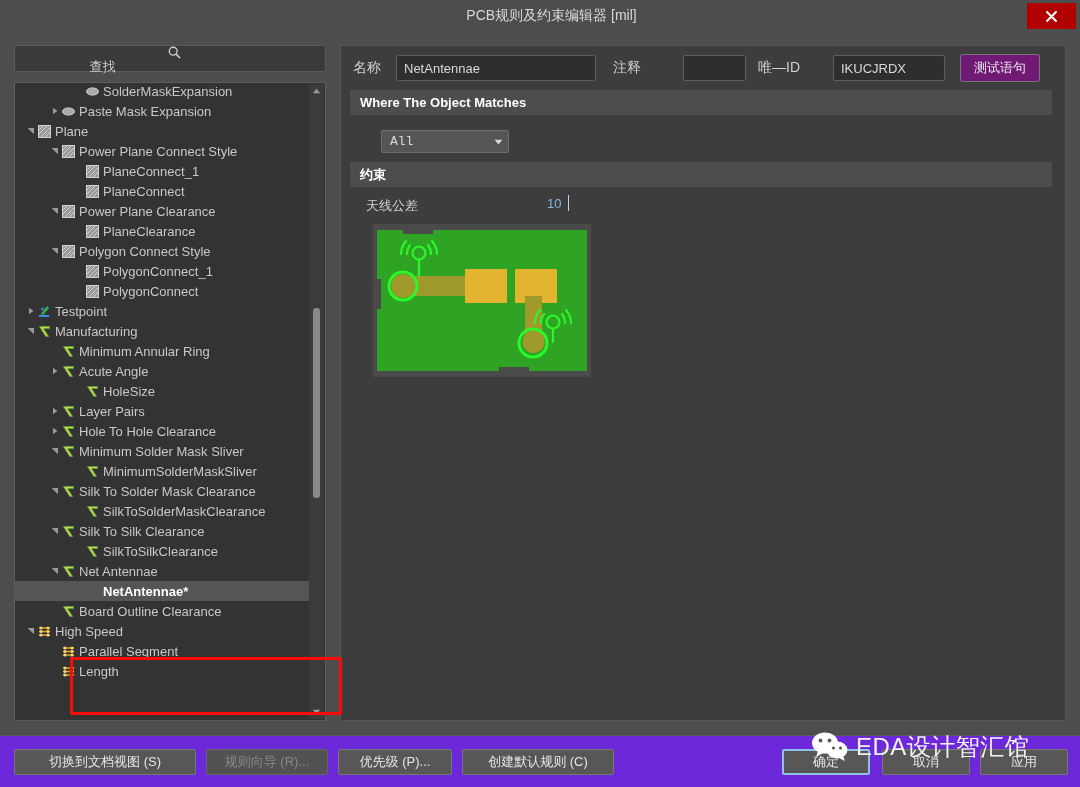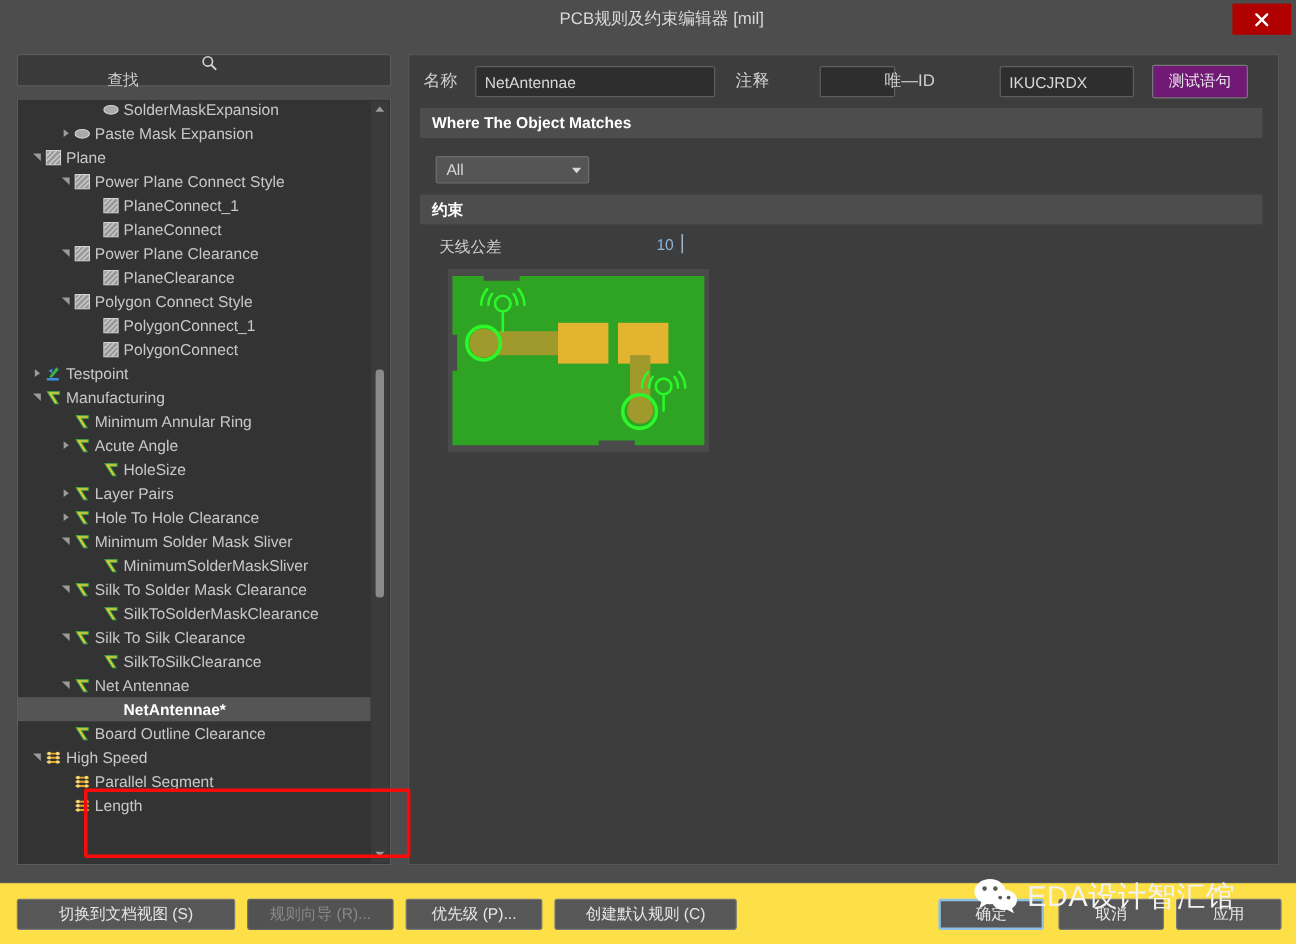--- a/index.html
+++ b/index.html
@@ -148,21 +148,21 @@
   .caret {
     position: absolute; left: 567px; top: 216px; width: 1px; height: 16px;
     background: #b7d2ea;
   }
 
   .pcb-wrap { position: absolute; left: 372px; top: 245px; }
 
   
   .bottombar {
     position: absolute; left: 0; top: 735px; width: 1080px; height: 52px;
-    background: #fde047; border-top: 1px solid #5a5a5a;
+    background: #6d28d9; border-top: 1px solid #5a5a5a;
   }
   .btn {
     position: absolute; top: 13px; height: 26px;
     background: #575757; border: 1px solid #767676; border-radius: 2px;
     color: #e6e6e6; font-size: 13px; font-family: inherit;
     display: flex; align-items: center; justify-content: center;
     cursor: pointer;
   }
   .btn.disabled { color: #888888; border-color: #656565; background: #525252; cursor: default; }
   .btn.focus { border: 2px solid #8fc0e8; }
@@ -612,28 +612,28 @@
       <div class="red-box"></div>
     </div>
 
     <div class="rightcol">
 
       <div class="field-row">
         <span class="flabel" style="position:absolute;left:12px;">名称</span>
         <input class="finput" style="position: absolute; left: 55px; width: 200px;" type="text" value="NetAntennae">
         <span class="flabel" style="position:absolute;left:272px;">注释</span>
         <input class="finput" style="position: absolute; left: 342px; width: 63px;" type="text" value="">
-        <span class="flabel" style="position:absolute;left:396px;">唯—ID</span>
+        <span class="flabel" style="position:absolute;left:417px;">唯—ID</span>
         <input class="finput" style="position: absolute; left: 492px; width: 112px;" type="text" value="IKUCJRDX">
         <button class="test-btn" style="position:absolute;left:619px;width:80px;">测试语句</button>
       </div>
 
       <div class="section-header" style="top:44px;">Where The Object Matches</div>
 
-      <div class="combo" style="left:22px;top:84px;">
+      <div class="combo" style="left:40px;top:84px;font-family:Liberation Mono, monospace;">
         <span class="cval">All</span>
         <span class="carrow">
           <svg width="9" height="6" viewBox="0 0 9 6">
               <path d="M0.6 0.8 L8.4 0.8 L4.5 5.4 Z" fill="#d8d8d8"></path>
             </svg>
         </span>
       </div>
 
       <div class="section-header" style="top:116px;">约束</div>
 

